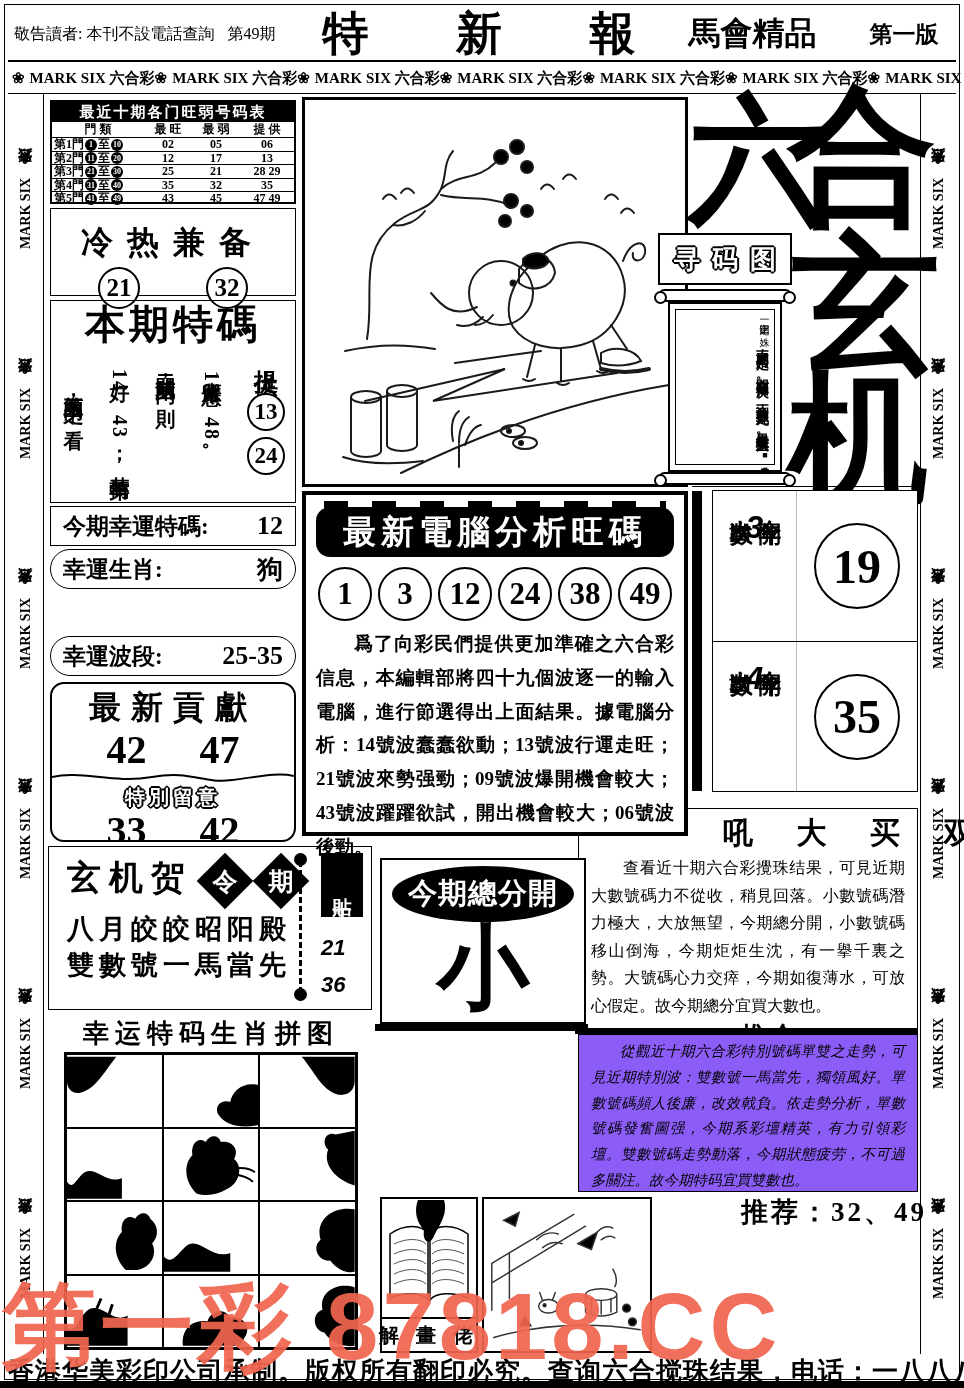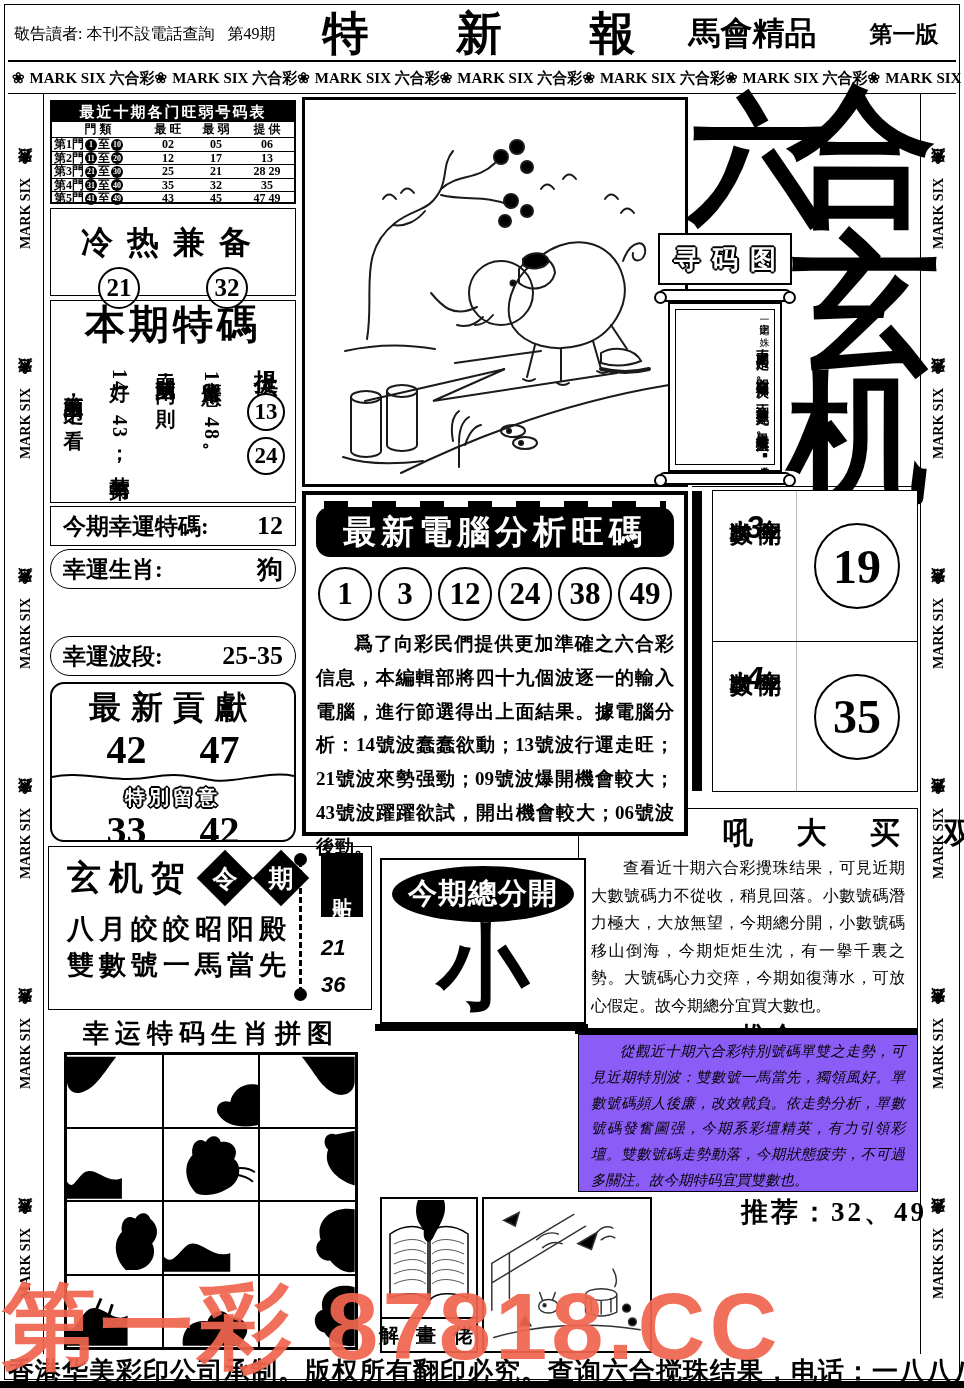--- a/index.html
+++ b/index.html
@@ -61,21 +61,21 @@
 
   
   .contrib{left:50px;top:682px;width:246px;height:160px;border:2px solid #000;border-radius:14px;text-align:center;overflow:hidden;}
   .cb-title{font-size:32px;font-weight:bold;letter-spacing:10px;margin-top:2px;white-space:nowrap;}
   .cb-nums{display:flex;justify-content:space-around;font-size:40px;font-weight:bold;line-height:1;padding:0 28px;}
   .cb-note{font-size:20px;font-weight:bold;letter-spacing:4px;color:#fff;text-shadow:-2px 0 #000,2px 0 #000,0 -2px #000,0 2px #000,-1px -1px #000,1px 1px #000,-1px 1px #000,1px -1px #000;}
   .wavy{display:block;margin:-2px 0;}
 
   
   .mystery{left:48px;top:846px;width:324px;height:164px;border:1px solid #000;background:#fff;}
-  .my-titlerow{display:flex;align-items:center;gap:8px;padding:8px 0 0 18px;}
+  .my-titlerow{display:flex;align-items:flex-end;gap:8px;padding:8px 0 0 18px;}
   .my-title{font-size:34px;font-weight:bold;letter-spacing:8px;white-space:nowrap;}
   .diamond{width:40px;height:40px;background:#000;transform:rotate(45deg);display:flex;align-items:center;justify-content:center;margin:0 4px;}
   .diamond span{transform:rotate(-45deg);color:#fff;font-size:25px;font-weight:bold;}
   .my-poem{padding:10px 0 0 18px;font-size:27px;font-weight:bold;letter-spacing:5px;line-height:1.35;white-space:nowrap;}
   .dashline{position:absolute;left:250px;top:14px;height:132px;border-left:3px dashed #000;}
   .dashline::before,.dashline::after{content:"";position:absolute;left:-8px;width:13px;height:13px;background:#000;border-radius:50%;}
   .dashline::before{top:-8px;}
   .dashline::after{bottom:-8px;}
   .tipbox{position:absolute;left:272px;top:6px;width:42px;height:64px;background:#000;color:#fff;display:flex;align-items:center;justify-content:center;}
   .tipbox span{writing-mode:vertical-rl;font-size:19px;font-weight:bold;letter-spacing:2px;}

